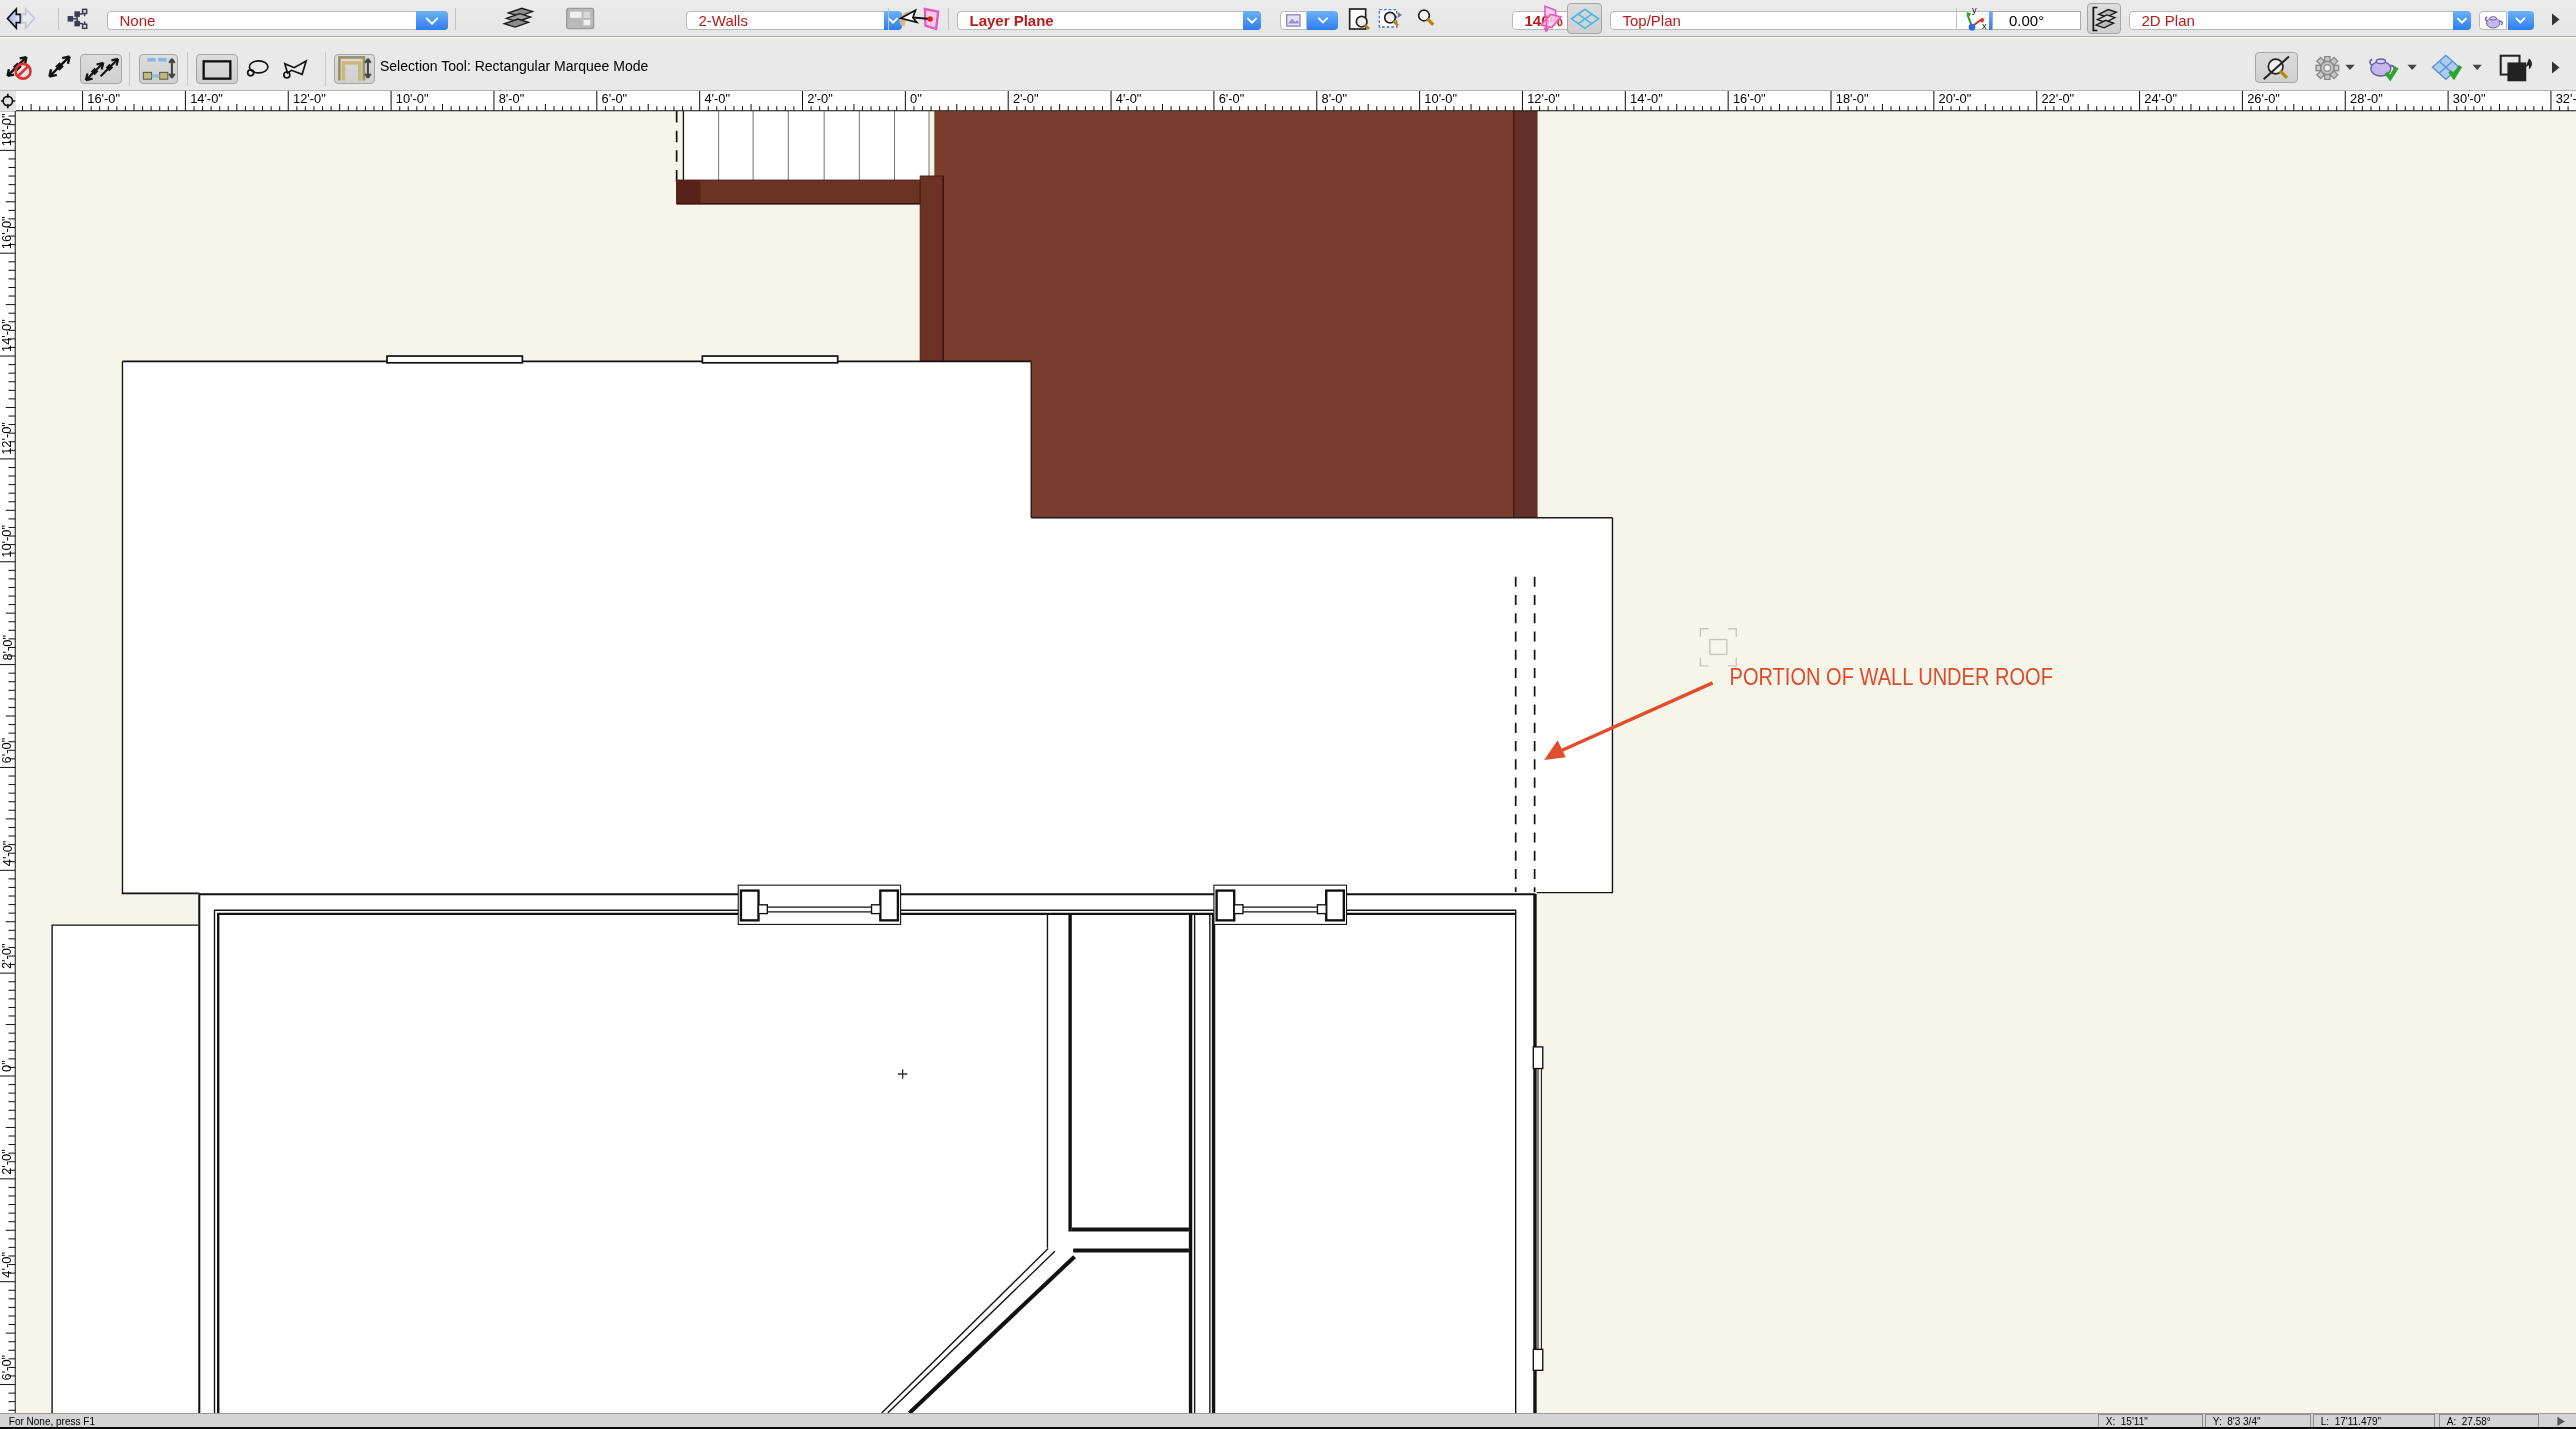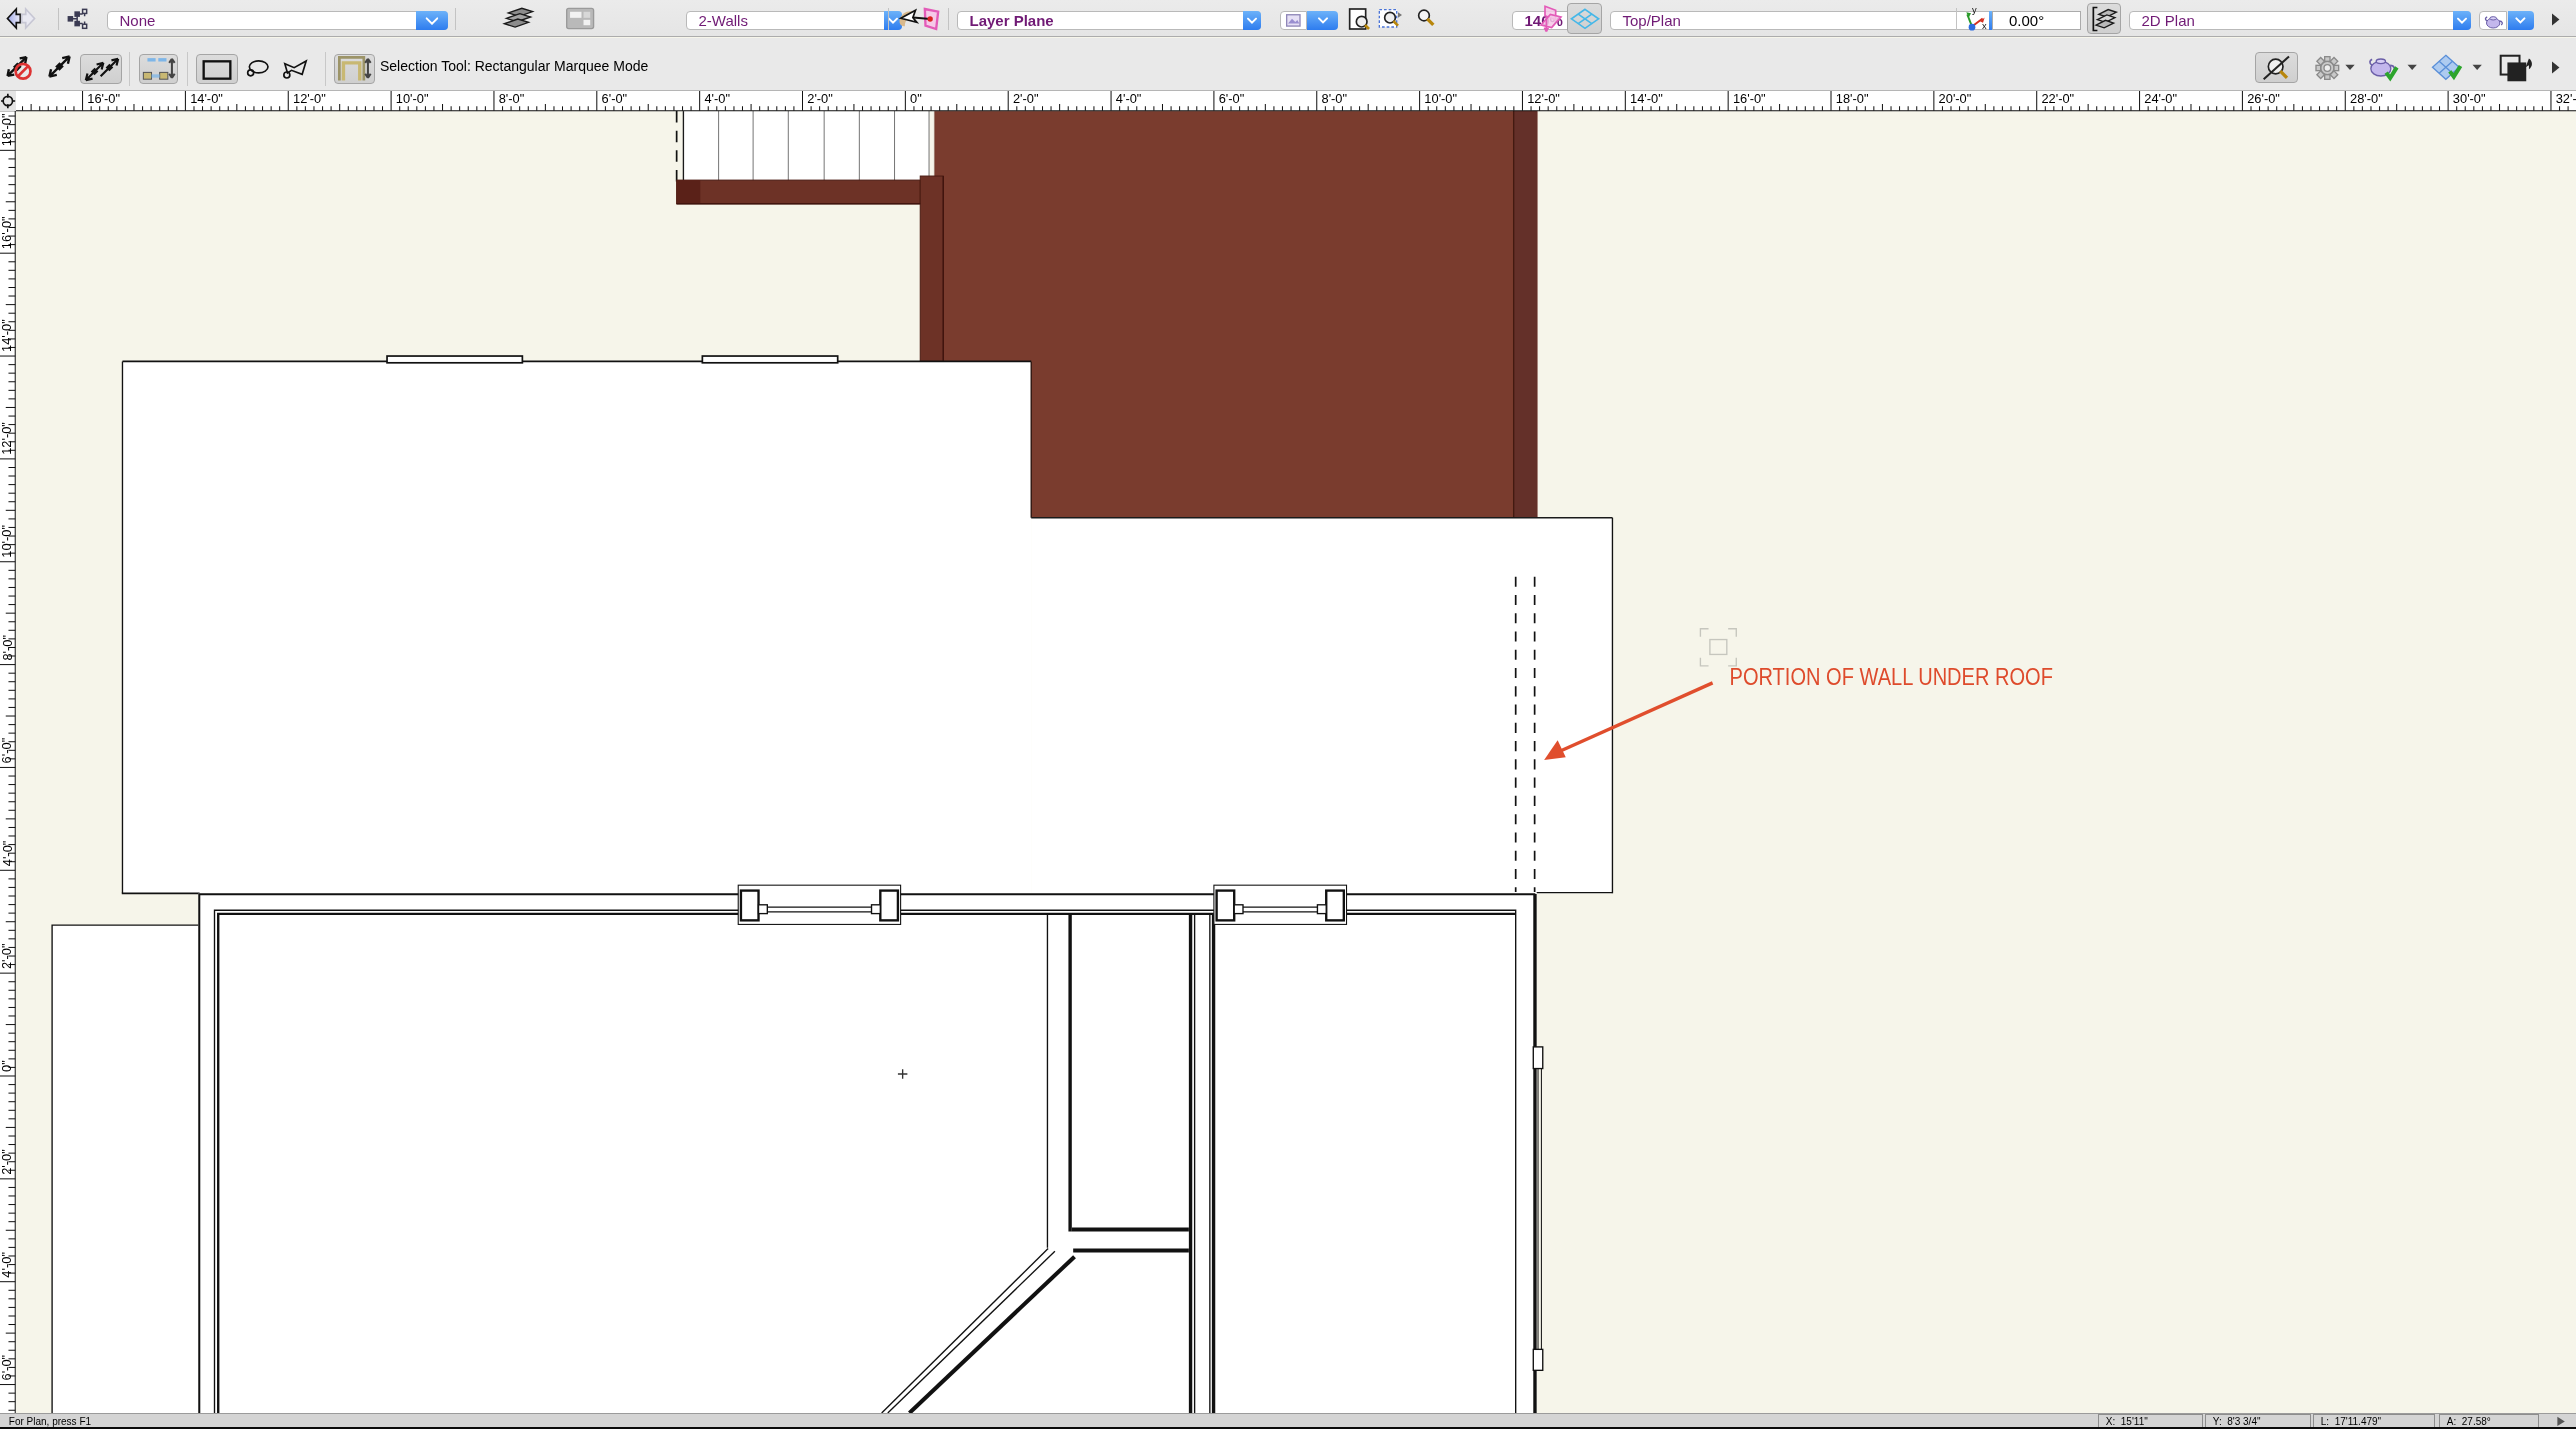--- a/index.html
+++ b/index.html
@@ -4,21 +4,21 @@
 <style>
   * { margin:0; padding:0; box-sizing:border-box; }
   html,body { width:2576px; height:1430px; overflow:hidden; font-family:"Liberation Sans", sans-serif; }
   #page { position:relative; width:2576px; height:1430px; background:#F6F5EA; }
   .abs { position:absolute; }
 
   
   #row1 { left:0; top:0; width:2576px; height:37px; background:linear-gradient(#EBEBEB,#E5E5E5); border-bottom:0.7px solid #ACACAC; }
   #topstrip { left:0; top:0; width:2576px; height:3.4px; background:#DFDFDF; border-bottom:0.7px solid #A6A6A6; }
   #row2 { left:0; top:38px; width:2576px; height:53px; background:#E9E9E9; border-bottom:0.7px solid #B5B5B5; }
-  .combo { position:absolute; top:10.8px; height:19px; background:#FFFFFF; border:0.7px solid #B9B9B9; border-radius:4px; font-size:15px; color:#701a75; line-height:17.6px; padding-left:11.5px; }
+  .combo { position:absolute; top:10.8px; height:19px; background:#FFFFFF; border:0.7px solid #B9B9B9; border-radius:4px; font-size:15px; color:#b91c1c; line-height:17.6px; padding-left:11.5px; }
   .combo .btn { display:block; position:absolute; right:-0.7px; top:-0.7px; height:19px; background:linear-gradient(#6CB2F9,#2E7CEF); border-radius:0 4px 4px 0; }
   .combo .btn svg { position:absolute; left:50%; top:50%; transform:translate(-50%,-50%); }
   .vsep1 { position:absolute; top:8px; width:0.7px; height:21.7px; background:#C3C3C3; }
   .toolsel { position:absolute; background:linear-gradient(#DCDCDC,#CFCFCF); border:0.7px solid #A5A5A5; border-radius:4px; }
   .vsep2 { position:absolute; top:13.5px; width:0.7px; height:34px; background:#C8C8C8; }
   #seltooltext { position:absolute; left:380px; top:58px; font-size:14px; color:#000; }
   #corner { left:0; top:91px; width:15.6px; height:20px; background:#E4E4E4; }
 
   
   #status { left:0; top:1413px; width:2576px; height:14px; background:#D4D4D4; border-top:0.7px solid #9B9B9B; font-size:10px; color:#000; }
@@ -908,21 +908,21 @@
   <div id="seltooltext" class="abs">Selection Tool: Rectangular Marquee Mode</div>
 
   <div id="corner" class="abs">
     <svg style="position:absolute;left:0.7px;top:2px" width="15" height="16" viewBox="0 0 22 24">
       <circle cx="10" cy="12" r="7" fill="none" stroke="#111" stroke-width="2.5"></circle>
       <path d="M10 1 V7 M10 17 V23 M-1 12 H3 M17 12 H21" stroke="#111" stroke-width="2.5"></path>
     </svg>
   </div>
 
   <div id="status" class="abs">
-    <div style="position:absolute;left:8.8px;top:2px;">For Plan, press F1</div>
+    <div style="position:absolute;left:8.8px;top:2px;">For None, press F1</div>
     <div class="fld" style="left:2098px;width:105px;">X:&nbsp; 15'11"</div>
     <div class="fld" style="left:2205px;width:106px;">Y:&nbsp; 8'3 3/4"</div>
     <div class="fld" style="left:2313px;width:122px;">L:&nbsp; 17'11.479"</div>
     <div class="fld" style="left:2439px;width:100px;">A:&nbsp; 27.58°</div>
     <svg style="position:absolute;left:2556px;top:2px" width="9.5" height="10.8" viewBox="0 0 14 16">
         <path d="M2 1 L13 8 L2 15 Z" fill="#555"></path>
       </svg>
   </div>
   <div id="blackbar" class="abs"></div>
 </div>

